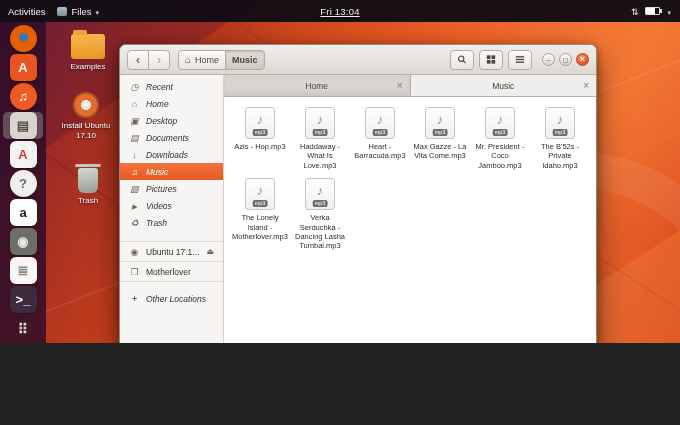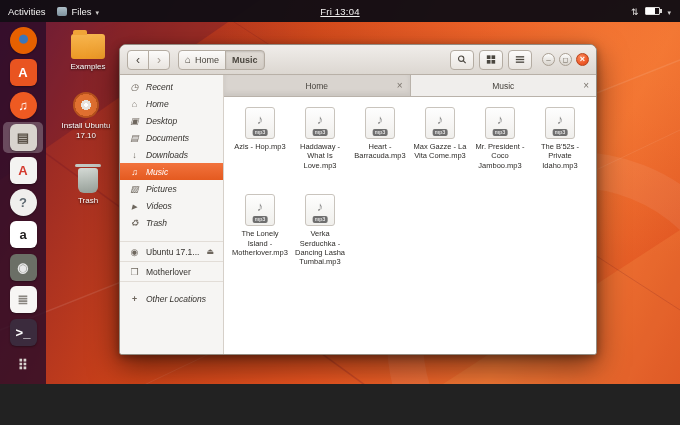--- a/index.html
+++ b/index.html
@@ -1,16 +1,16 @@
 <!DOCTYPE html>
 <html><head>
 <meta charset="utf-8">
 <style>
   html,body{margin:0;padding:0;background:#222;}
-  .screen{position:relative;width:680px;height:384px;overflow:hidden;
+  .screen{position:relative;width:680px;height:343px;overflow:hidden;
     font-family:"Liberation Sans",sans-serif;-webkit-font-smoothing:antialiased;}
 
   
   .wallpaper{position:absolute;inset:0;
     background:
       radial-gradient(ellipse at 88% 10%, rgba(255,150,70,.35), transparent 45%),
       linear-gradient(118deg,#6d1f3e 0%,#9e2c24 16%,#cf4318 38%,#e95420 58%,#ef6c2d 78%,#d8491c 100%);}
   .wallpaper svg{position:absolute;inset:0;}
 
   
@@ -116,21 +116,21 @@
   .main{flex:1;display:flex;flex-direction:column;background:#fff;min-width:0;}
   .tabbar{height:21px;flex:0 0 21px;display:flex;background:#cfc9c3;border-bottom:1px solid #b9b2aa;}
   .tab{flex:1;display:flex;align-items:center;justify-content:center;position:relative;font-size:8.5px;
     color:#47433d;background:#d9d4cf;border-right:1px solid #b9b2aa;box-shadow:inset 0 -3px 5px rgba(0,0,0,.07);}
   .tab:last-child{border-right:none;}
   .tab.active{background:#f0eeec;box-shadow:none;}
   .tab-close{position:absolute;right:7px;color:#7a746c;font-size:10px;line-height:1;}
   .tab-close::before{content:"×";}
 
   .files{flex:1;display:grid;grid-template-columns:repeat(6,1fr);align-content:start;
-    row-gap:20px;padding:8px 6px;overflow:auto;}
+    row-gap:4px;padding:8px 6px;overflow:auto;}
   .file{display:flex;flex-direction:column;align-items:center;gap:3px;padding:2px 1px;}
   .file-icon{width:30px;height:32px;background:linear-gradient(#fefefe,#f0efec);border:1px solid #c9c4bd;
     border-radius:3px;position:relative;display:flex;align-items:center;justify-content:center;box-sizing:border-box;}
   .note{font-size:13px;color:#8d8d8d;margin-top:-7px;}
   .note::before{content:"♪";}
   .ext{position:absolute;bottom:2px;left:50%;transform:translateX(-50%);font-size:5.5px;
     color:#fff;background:#6f6f6f;padding:0 2px;border-radius:2px;line-height:1.3;}
   .file-label{font-size:7.5px;line-height:1.25;color:#2e2c29;text-align:center;max-width:56px;overflow-wrap:break-word;}
 </style>
 </head>

